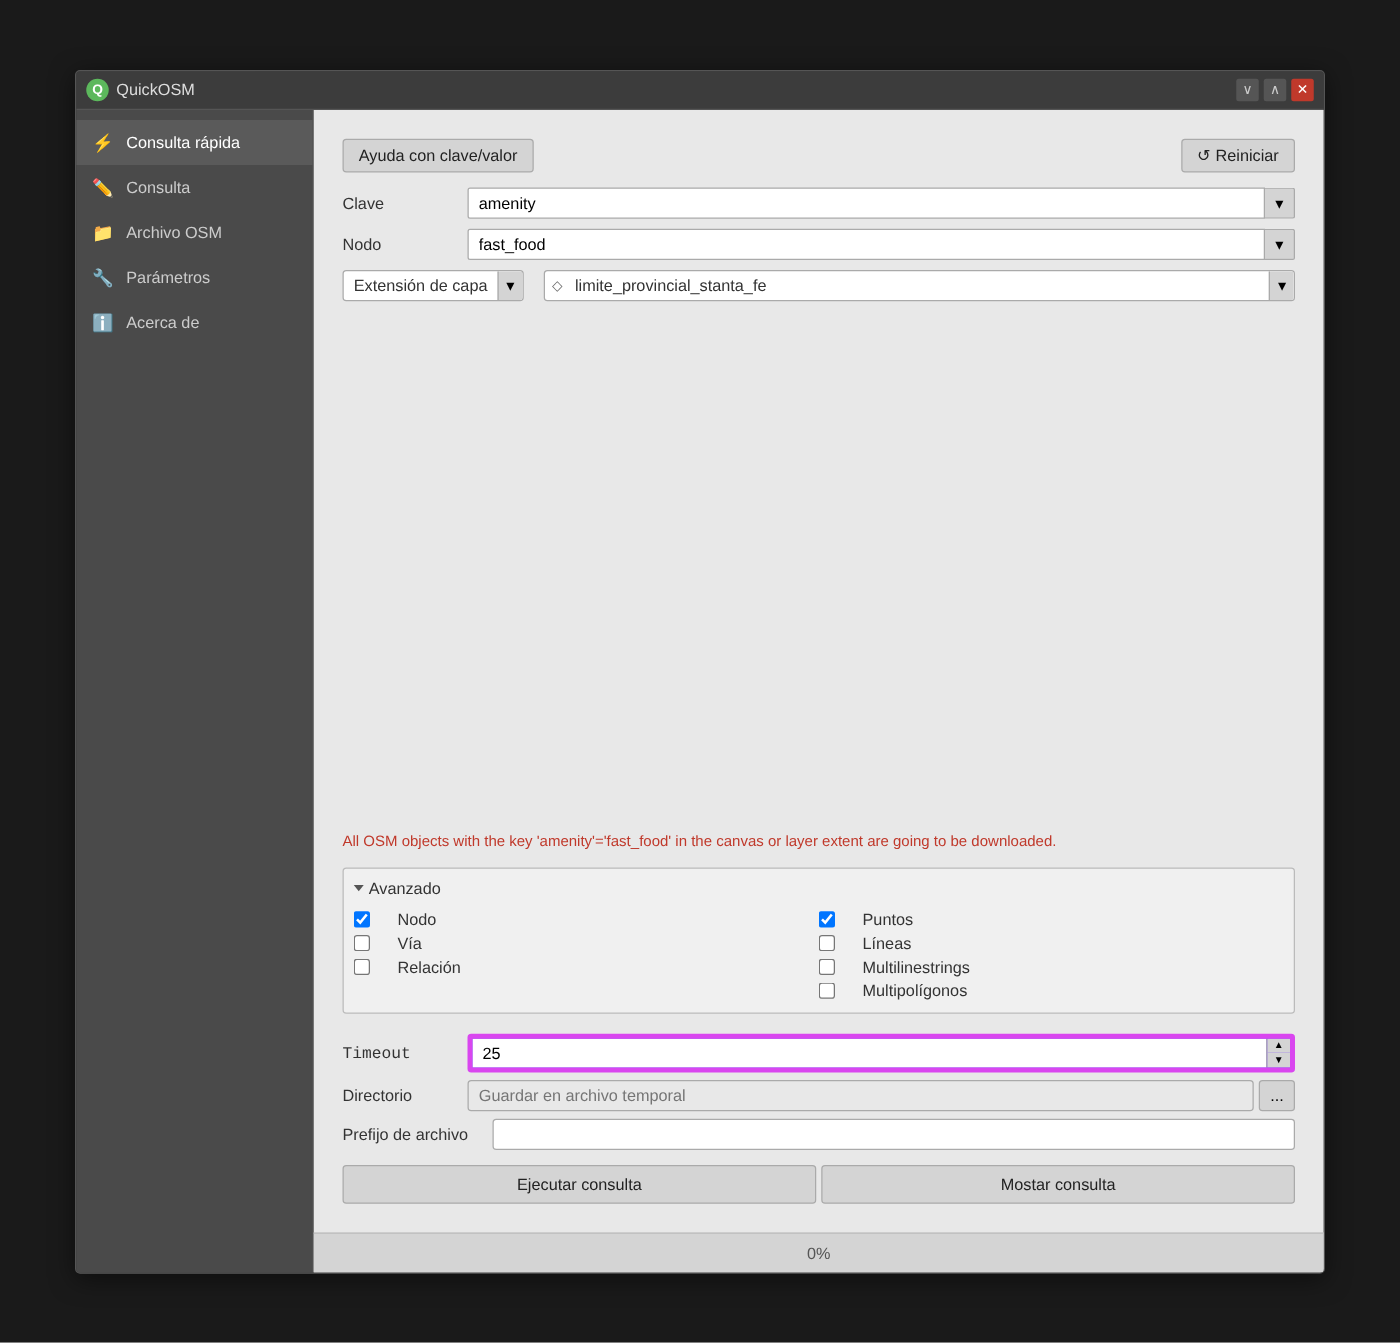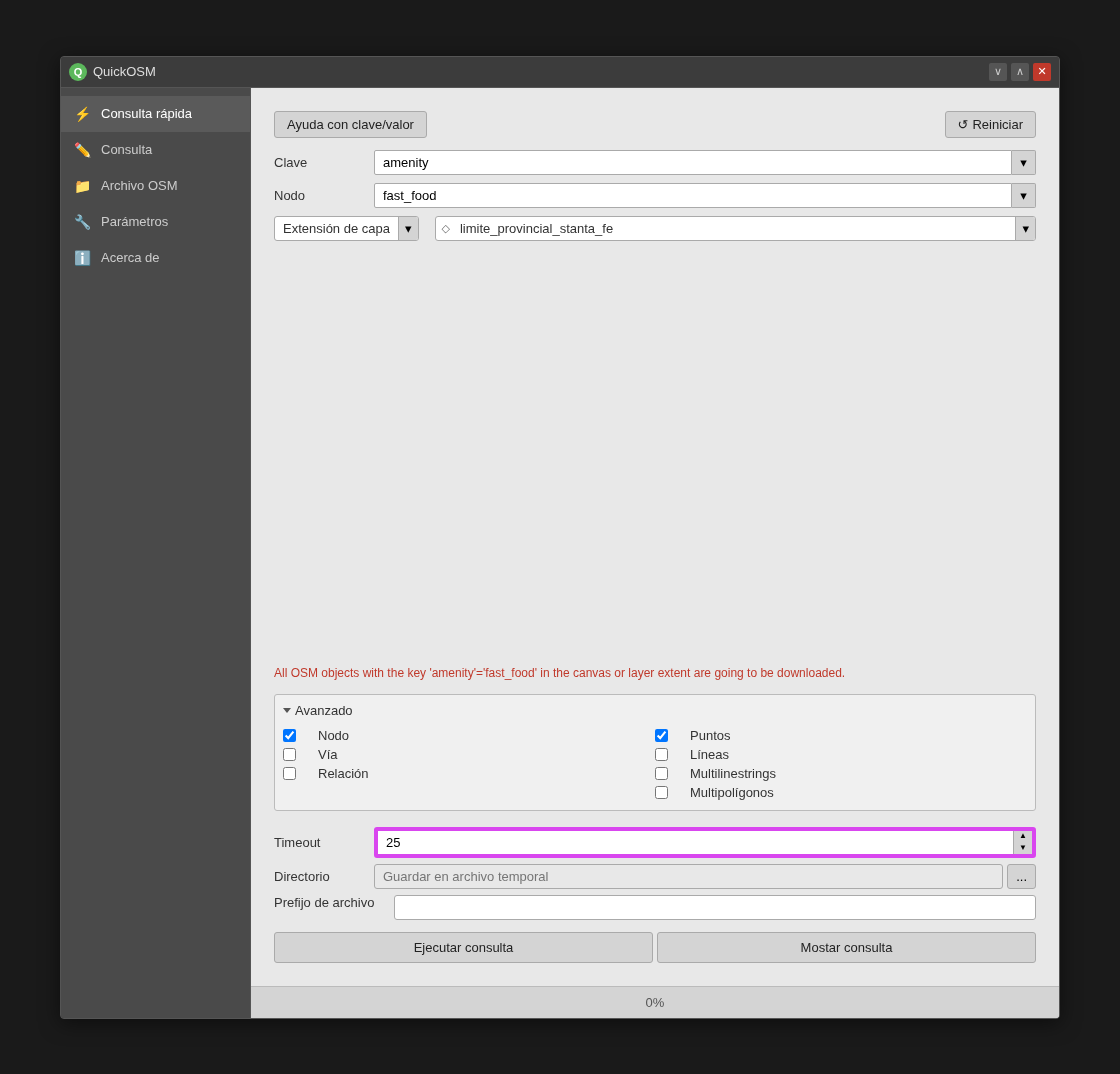--- a/index.html
+++ b/index.html
@@ -262,20 +262,21 @@
     .timeout-row {
       display: flex;
       align-items: center;
       margin-bottom: 6px;
       margin-top: 8px;
     }
     .timeout-label {
       width: 100px;
       color: #333;
       font-size: 13px;
+      font-family: Liberation Mono, monospace;
     }
     .timeout-input-wrap {
       flex: 1;
       display: flex;
       border: 4px solid #d946ef;
       border-radius: 3px;
       background: #8b5cf6;
       overflow: hidden;
       justify-content: flex-end;
     }
@@ -332,21 +333,21 @@
     .dir-browse {
       padding: 4px 8px;
       border: 1px solid #aaa;
       background: #d4d4d4;
       cursor: pointer;
       border-radius: 3px;
       font-size: 13px;
     }
     .prefix-row {
       display: flex;
-      align-items: flex-start;
+      align-items: center;
       margin-bottom: 8px;
     }
     .prefix-label {
       width: 120px;
       color: #333;
       font-size: 13px;
     }
     .prefix-input {
       flex: 1;
       padding: 4px 8px;

